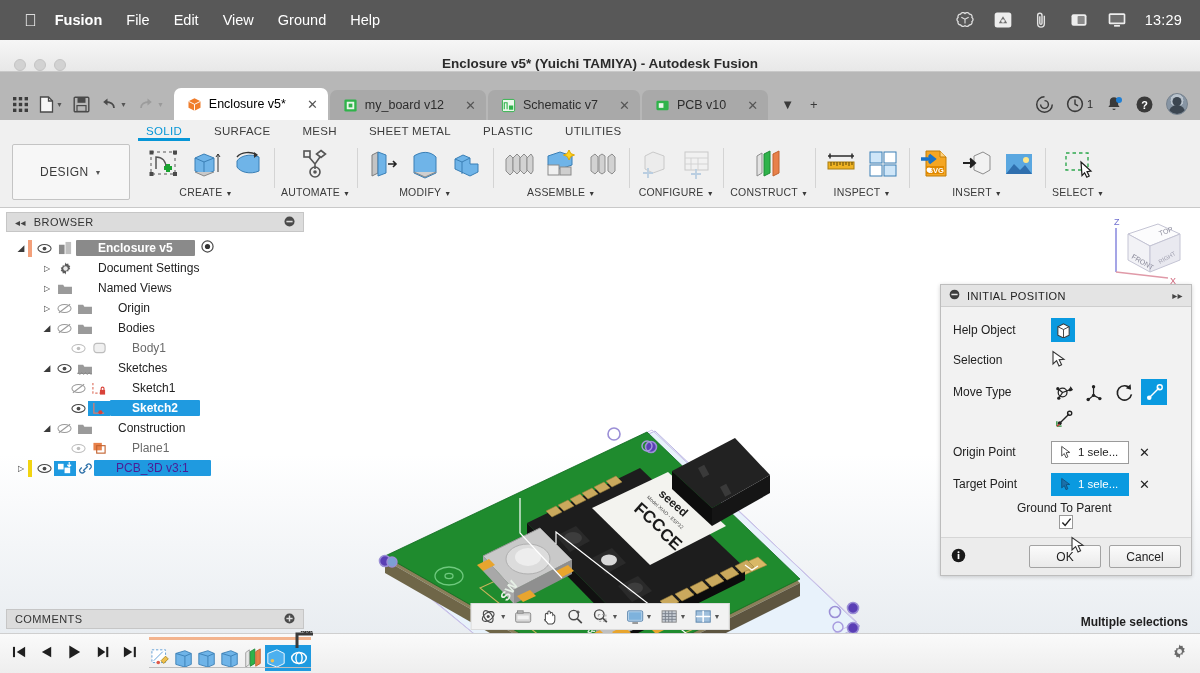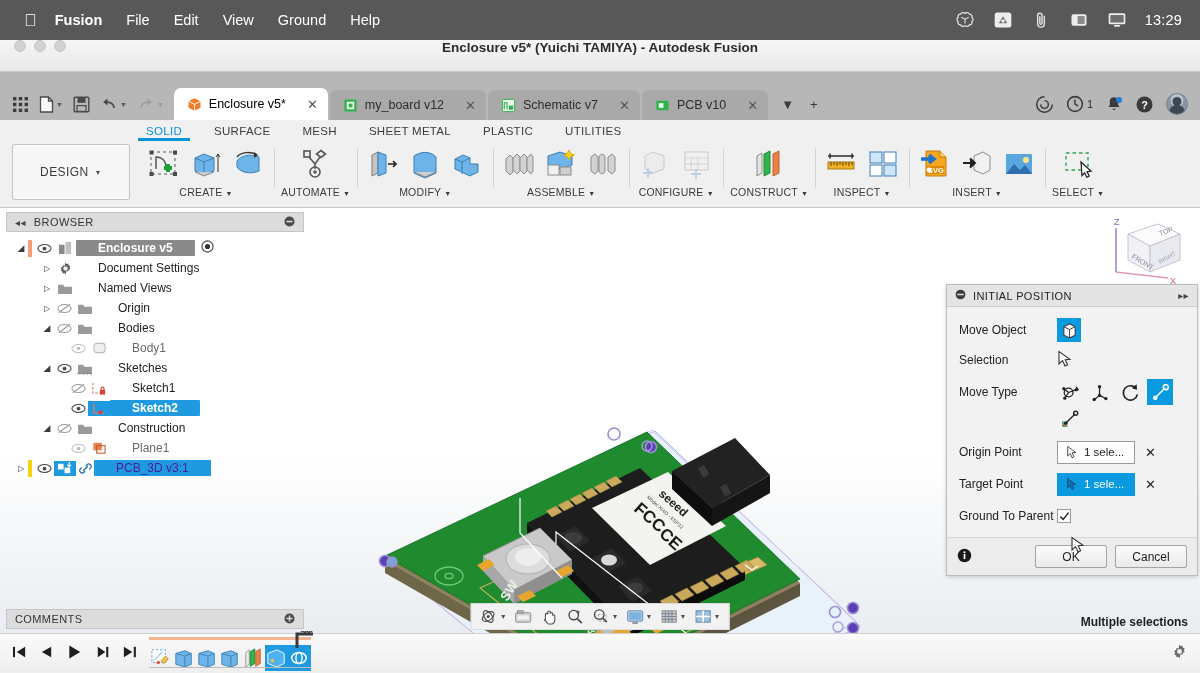--- a/index.html
+++ b/index.html
@@ -24,21 +24,21 @@
   .sysicon { width: 20px; height: 20px; display: block; }
 
   
   .win {
     position: absolute; top: 40px; left: 0; width: 1200px; height: 633px;
     background: #f0f0f0; display: flex; flex-direction: column;
   }
   .titlebar {
     height: 32px; background: linear-gradient(#f6f6f6,#e8e8e8);
     border-bottom: 1px solid #c8c8c8;
-    display: flex; align-items: flex-start; position: relative;
+    display: flex; align-items: flex-end; position: relative;
   }
   .lights { display: flex; gap: 8px; padding-left: 14px; }
   .light { width: 12px; height: 12px; border-radius: 50%; background: #d2d2d2; border: 1px solid #c4c4c4; }
   .wintitle {
     position: absolute; left: 0; right: 0; text-align: center;
     font-size: 13.5px; font-weight: bold; color: #2b2b2b;
   }
 
   
   .tabstrip {
@@ -131,21 +131,21 @@
   .brow.sel-root .lbl { background: #8a8a8a; color: #fff; font-weight: bold; border-radius: 1px;}
   .brow.sel-blue .lbl { background: #1f9ae0; color: #fff; font-weight: bold; border-radius: 1px;}
   .brow.sel-blue2 .lbl { background: #1f9ae0; color: #4c1d95; font-weight: normal; border-radius: 1px;}
   .leftbar { width: 4px; height: 17px; margin-right: 2px; }
 
   
   .viewcube { position: absolute; right: 10px; top: 6px; width: 84px; height: 74px; }
 
   
   .dialog {
-    position: absolute; right: 2px; top: 76px; width: 252px;
+    position: absolute; right: 8px; top: 76px; width: 252px;
     background: #f2f2f2; border: 1px solid #bdbdbd; box-shadow: 0 1px 4px rgba(0,0,0,.18);
     font-size: 12px; color: #222;
   }
   .dhead {
     height: 22px; background: #e4e4e4; border-bottom: 1px solid #cecece;
     display: flex; align-items: center; gap: 7px; padding: 0 8px; font-size: 11px; letter-spacing: .4px;
   }
   .dhead .fwd { margin-left: auto; font-size: 10px; color: #444; }
   .dbody { padding: 8px 12px 6px 12px; }
   .drow { display: flex; align-items: center; min-height: 30px; }
@@ -944,21 +944,21 @@
                   <circle cx="6" cy="6" r="5.3" fill="#3d3d3d"></circle>
                   <rect x="2.6" y="5.2" width="6.8" height="1.6" fill="#e4e4e4"></rect>
                 </svg>
             </span>
             <span>INITIAL POSITION</span>
             <span class="fwd">▸▸</span>
           </div>
 
           <div class="dbody">
             <div class="drow">
-              <span class="dlab">Move Object</span>
+              <span class="dlab">Help Object</span>
               <span class="swatch">
                 <svg width="17" height="16" viewBox="0 0 18 17">
                     <path d="M3 5 9 2l6 3v9l-6 3-6-3Z" fill="#fbfbfb" stroke="#3a3a3a" stroke-width="1.1"></path>
                     <path d="M3 5l6 3 6-3M9 8v9" fill="none" stroke="#3a3a3a" stroke-width="1"></path>
                   </svg>
               </span>
             </div>
 
             <div class="drow">
               <span class="dlab">Selection</span>
@@ -1035,21 +1035,21 @@
               <span class="selfield active">
                 <svg width="12" height="14" viewBox="0 0 14 16">
                     <path d="M2 1.5 2 12.6 5 9.8 7 14.6 9.2 13.6 7.2 8.8 11.4 8.5Z" fill="#1b6fa8" stroke="#0c4f7c" stroke-width="1"></path>
                   </svg>
                 <span>1 sele...</span>
               </span>
               <span class="xclear">✕</span>
             </div>
 
 
-            <div class="drow" style="margin-top:2px;">
+            <div class="drow" style="margin-top:2px;flex-direction:column;">
               <span class="dlab">Ground To Parent</span>
               <span class="cbox">
                 <svg width="11" height="11" viewBox="0 0 12 12">
                     <path d="M1.5 6 4.5 9.2 10.5 1.8" fill="none" stroke="#222" stroke-width="1.6"></path>
                   </svg>
               </span>
             </div>
           </div>
 
           <div class="dfoot">

